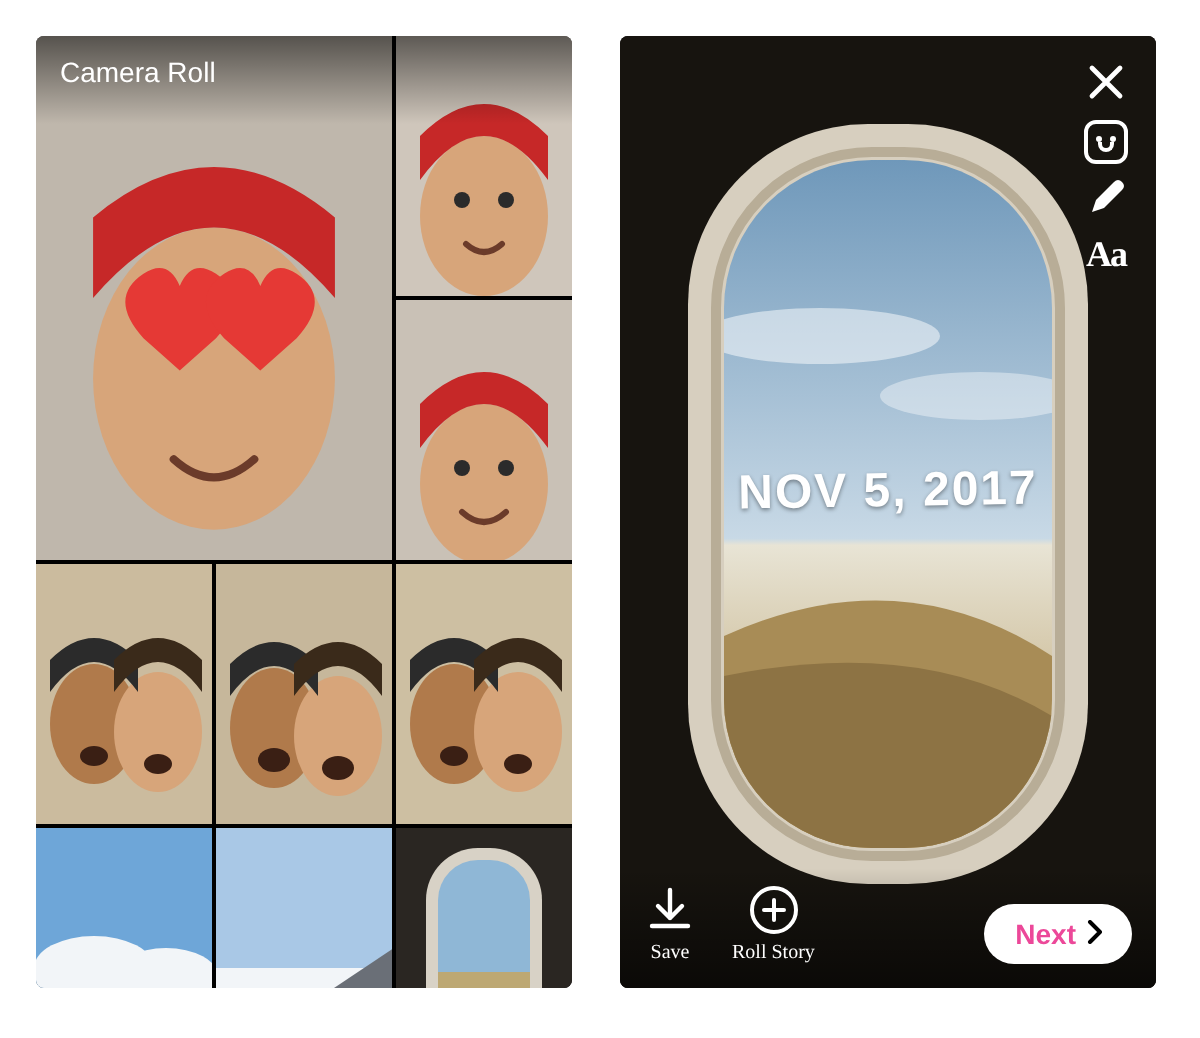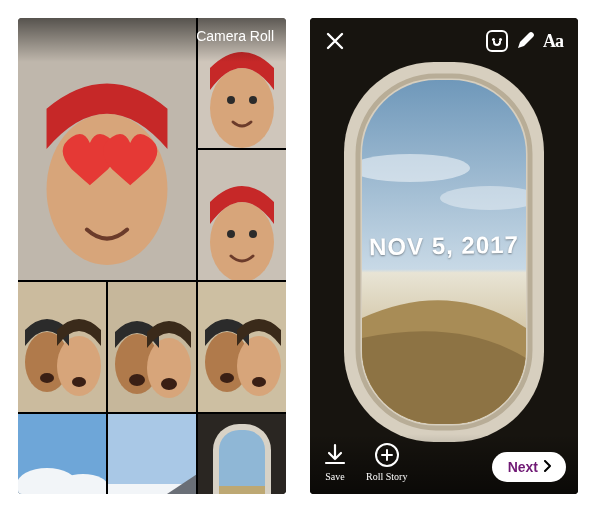--- a/index.html
+++ b/index.html
@@ -4,52 +4,52 @@
 <style>
   * { box-sizing: border-box; margin: 0; padding: 0; }
   html, body { width: 600px; height: 519px; background: #fff; font-family: -apple-system, "Helvetica Neue", Arial, sans-serif; }
   .stage { display: flex; gap: 24px; padding: 18px 18px 24px 18px; width: 600px; height: 519px; }
 
   
   .phone { width: 268px; height: 476px; background: #000; border-radius: 4px; position: relative; overflow: hidden; }
 
   
   .roll-header { position: absolute; top: 0; left: 0; width: 100%; padding: 10px 12px 18px 12px;
-                 background: linear-gradient(rgba(0,0,0,.55), rgba(0,0,0,0)); color: #fff; font-size: 14px; font-weight: 400; text-align: right;}
+                 background: linear-gradient(rgba(0,0,0,.55), rgba(0,0,0,0)); color: #fff; font-size: 14px; font-weight: 400;}
   .grid { position: absolute; top: 0; left: 0; right: 0; bottom: 0; display: grid;
           grid-template-columns: repeat(3, 1fr); grid-auto-rows: 130px; gap: 2px; }
   .thumb { position: relative; overflow: hidden; }
   .thumb svg { width: 100%; height: 100%; display: block; }
   .big { grid-column: span 2; grid-row: span 2; }
   .big svg, .big { height: 100%; }
   .grid .thumb:nth-child(1) { grid-row: span 2; grid-column: span 2; }
   .grid .thumb:nth-child(1) { height: auto; }
   .roll-header { z-index: 2; }
 
   
-  .editor-top { position: absolute; top: 0; left: 0; right: 0; padding: 10px 12px; display: flex; align-items: flex-start; gap: 2px; z-index: 3;}
+  .editor-top { position: absolute; top: 0; left: 0; right: 0; padding: 10px 12px; display: flex; align-items: flex-end; gap: 2px; z-index: 3; flex-direction: column;}
   .editor-top .spacer { flex: 1; }
   .icon-btn { width: 26px; height: 26px; display: flex; align-items: center; justify-content: center; color: #fff; font-size: 20px; font-weight: 600;}
   .aa { font-family: Georgia, serif; font-weight: 700; letter-spacing: -1px; font-size: 18px;}
   .sticker { width: 22px; height: 22px; border: 2px solid #fff; border-radius: 6px; position: relative;}
   .sticker::before, .sticker::after { content:""; position:absolute; background:#fff; border-radius:50%; width:3px; height:3px; top:6px;}
   .sticker::before { left:4px;} .sticker::after { right:4px;}
   .sticker .mouth { position:absolute; left:5px; right:5px; bottom:4px; height:5px; border:2px solid #fff; border-top:none; border-radius:0 0 8px 8px;}
 
   .editor-canvas { position:absolute; inset:0; }
   .editor-canvas svg { width:100%; height:100%; display:block; }
   .date-stamp { position:absolute; top: 48%; left:50%; transform: translate(-50%,-50%) rotate(-1deg);
                 color:#fff; font-weight:700; letter-spacing:1px; font-size:24px; text-shadow:0 1px 2px rgba(0,0,0,.4);
                 font-family: "Arial Narrow", Arial, sans-serif; white-space: nowrap;}
 
   .editor-bottom { position:absolute; left:0; right:0; bottom:0; padding: 8px 12px 12px 12px; display:flex; align-items:flex-end; gap:18px; z-index:3;
                    background: linear-gradient(rgba(0,0,0,0), rgba(0,0,0,.55)); }
   .vbtn { display:flex; flex-direction:column; align-items:center; gap:3px; color:#fff; font-size:10px;font-family:Liberation Serif, serif;}
   .vbtn .circ { width:26px; height:26px; }
-  .next-pill { margin-left:auto; background:#fff; color:#701a75; border-radius: 18px; padding: 7px 14px 7px 16px; display:flex; align-items:center; gap:4px; font-size:14px; font-weight:600;}
+  .next-pill { margin-left:auto; background:#fff; color:#ec4899; border-radius: 18px; padding: 7px 14px 7px 16px; display:flex; align-items:center; gap:4px; font-size:14px; font-weight:600;}
   .next-pill .chev { font-size:14px; }
 
   
   .beanie { fill:#c62828; }
   .skin { fill:#d7a57a; }
   .skin2 { fill:#b07a4b; }
   .sky1 { fill:#6ea6d8; }
   .sky2 { fill:#a9c8e6; }
   .cloud { fill:#f2f5f8; }
 </style>

